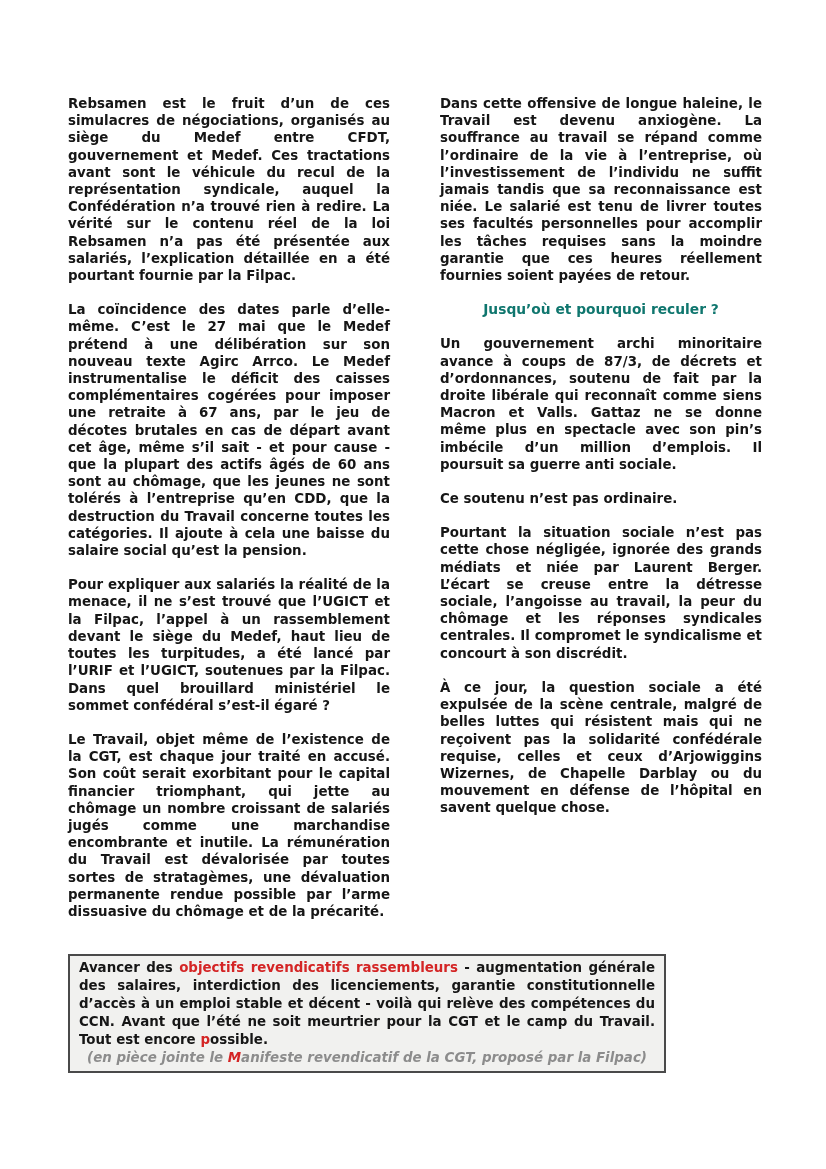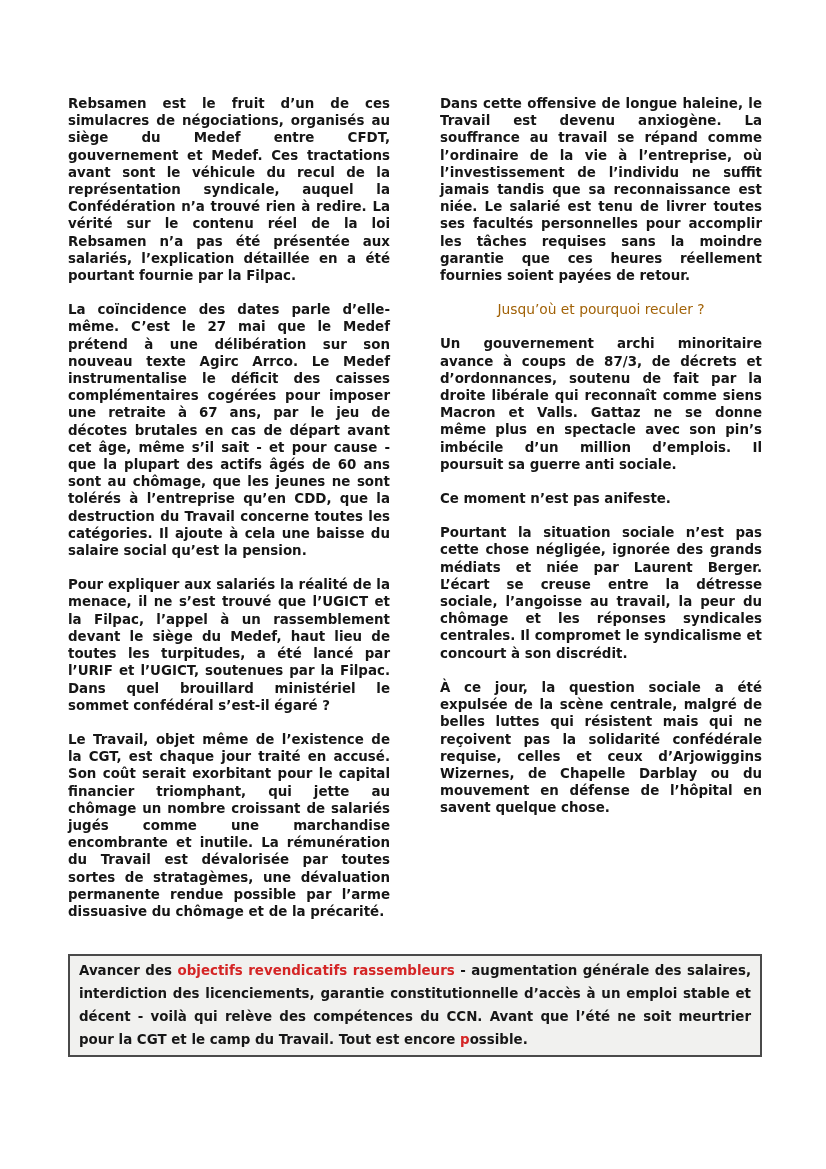--- a/index.html
+++ b/index.html
@@ -31,36 +31,36 @@
     font-size: 13.4px;
     line-height: 17.2px;
     text-align: justify;
   }
   .col p {
     margin: 0 0 17px 0;
   }
   .red-heading {
     font-size: 13.8px;
     line-height: 17.2px;
-    color: #a16207;
+    color: #0f766e;
     text-align: center;
     margin: 0 0 17px 0;
-    font-weight: normal;
+    font-weight: bold;
   }
   .footer-box {
     position: absolute;
     left: 68px;
     top: 954px;
-    width: 694px;
+    width: 598px;
     box-sizing: border-box;
     background: #f1f1ef;
     border: 2px solid #4a4a4a;
     padding: 3px 9px 4px 9px;
     font-size: 13.4px;
-    line-height: 23px;
+    line-height: 18px;
   }
   .footer-box .box-text {
     margin: 0;
     text-align: justify;
   }
   .footer-box .box-note {
     margin: 0;
     text-align: center;
     font-style: italic;
     color: #8c8c8c;
@@ -80,24 +80,25 @@
       <p>Rebsamen est le fruit d’un de ces simulacres de négociations, organisés au siège du Medef entre CFDT, gouvernement et Medef. Ces tractations avant sont le véhicule du recul de la représentation syndicale, auquel la Confédération n’a trouvé rien à redire. La vérité sur le contenu réel de la loi Rebsamen n’a pas été présentée aux salariés, l’explication détaillée en a été pourtant fournie par la Filpac.</p>
       <p>La coïncidence des dates parle d’elle-même. C’est le 27 mai que le Medef prétend à une délibération sur son nouveau texte Agirc Arrco. Le Medef instrumentalise le déficit des caisses complémentaires cogérées pour imposer une retraite à 67 ans, par le jeu de décotes brutales en cas de départ avant cet âge, même s’il sait - et pour cause - que la plupart des actifs âgés de 60 ans sont au chômage, que les jeunes ne sont tolérés à l’entreprise qu’en CDD, que la destruction du Travail concerne toutes les catégories. Il ajoute à cela une baisse du salaire social qu’est la pension.</p>
       <p>Pour expliquer aux salariés la réalité de la menace, il ne s’est trouvé que l’UGICT et la Filpac, l’appel à un rassemblement devant le siège du Medef, haut lieu de toutes les turpitudes, a été lancé par l’URIF et l’UGICT, soutenues par la Filpac. Dans quel brouillard ministériel le sommet confédéral s’est-il égaré ?</p>
       <p>Le Travail, objet même de l’existence de la CGT, est chaque jour traité en accusé. Son coût serait exorbitant pour le capital financier triomphant, qui jette au chômage un nombre croissant de salariés jugés comme une marchandise encombrante et inutile. La rémunération du Travail est dévalorisée par toutes sortes de stratagèmes, une dévaluation permanente rendue possible par l’arme dissuasive du chômage et de la précarité.</p>
     </div>
 
     <div class="col">
       <p>Dans cette offensive de longue haleine, le Travail est devenu anxiogène. La souffrance au travail se répand comme l’ordinaire de la vie à l’entreprise, où l’investissement de l’individu ne suffit jamais tandis que sa reconnaissance est niée. Le salarié est tenu de livrer toutes ses facultés personnelles pour accomplir les tâches requises sans la moindre garantie que ces heures réellement fournies soient payées de retour.</p>
       <h3 class="red-heading">Jusqu’où et pourquoi reculer ?</h3>
       <p>Un gouvernement archi minoritaire avance à coups de 87/3, de décrets et d’ordonnances, soutenu de fait par la droite libérale qui reconnaît comme siens Macron et Valls. Gattaz ne se donne même plus en spectacle avec son pin’s imbécile d’un million d’emplois. Il poursuit sa guerre anti sociale.</p>
-      <p>Ce moment n’est pas anifeste.</p>
+      <p>Ce soutenu n’est pas ordinaire.</p>
       <p>Pourtant la situation sociale n’est pas cette chose négligée, ignorée des grands médiats et niée par Laurent Berger. L’écart se creuse entre la détresse sociale, l’angoisse au travail, la peur du chômage et les réponses syndicales centrales. Il compromet le syndicalisme et concourt à son discrédit.</p>
       <p>À ce jour, la question sociale a été expulsée de la scène centrale, malgré de belles luttes qui résistent mais qui ne reçoivent pas la solidarité confédérale requise, celles et ceux d’Arjowiggins Wizernes, de Chapelle Darblay ou du mouvement en défense de l’hôpital en savent quelque chose.</p>
     </div>
 
   </div>
 
   <div class="footer-box">
     <p class="box-text"><span>Avancer des </span><span class="red">objectifs revendicatifs rassembleurs</span><span> - augmentation générale des salaires, interdiction des licenciements, garantie constitutionnelle d’accès à un emploi stable et décent - voilà qui relève des compétences du CCN. Avant que l’été ne soit meurtrier pour la CGT et le camp du Travail. Tout est encore </span><span class="red">p</span><span>ossible.</span></p>
+    <p class="box-note"><span>(en pièce jointe le </span><span class="red">M</span><span>anifeste revendicatif de la CGT, proposé par la Filpac)</span></p>
   </div>
 
 </div>
 
 </body></html>

